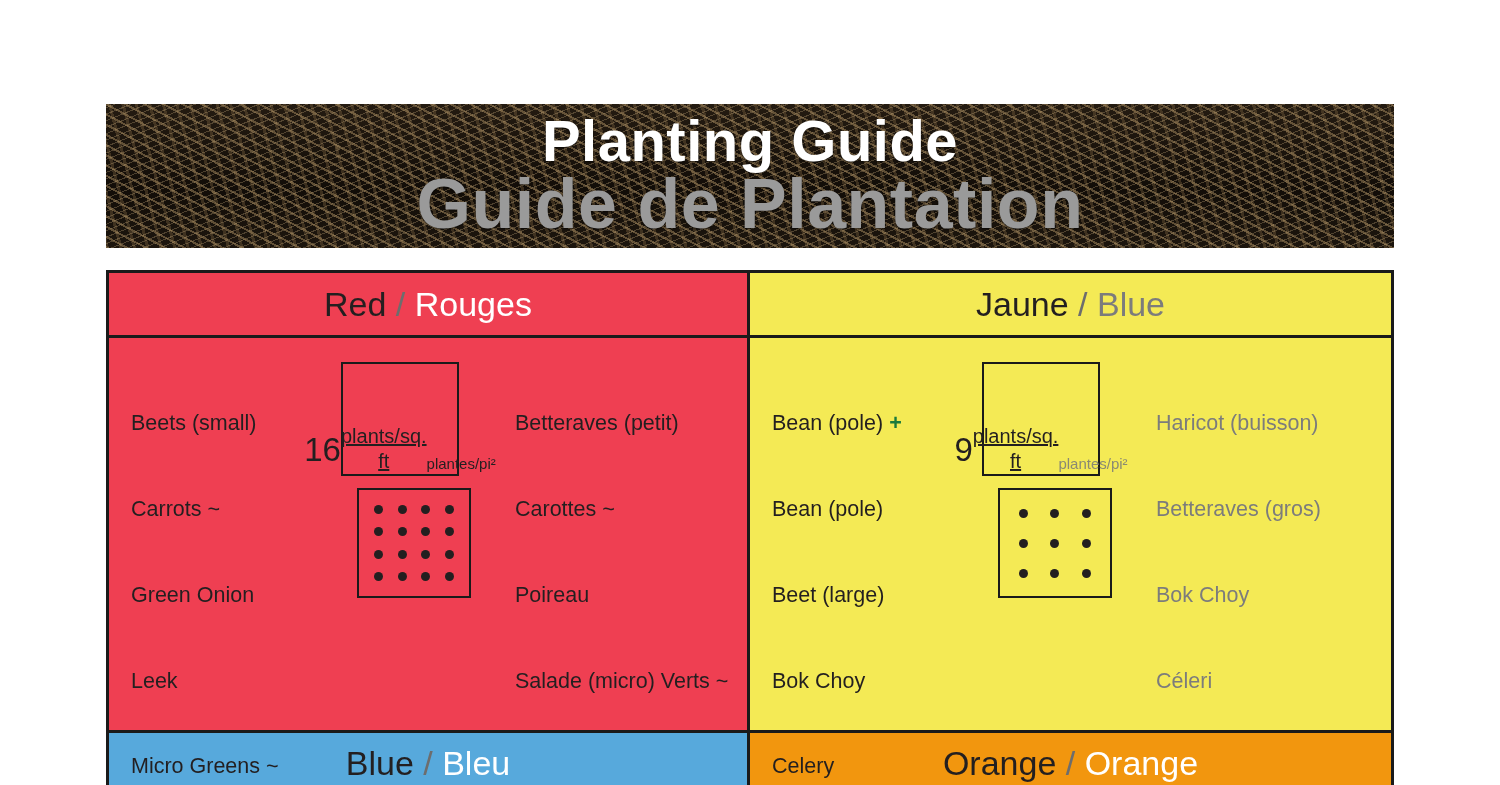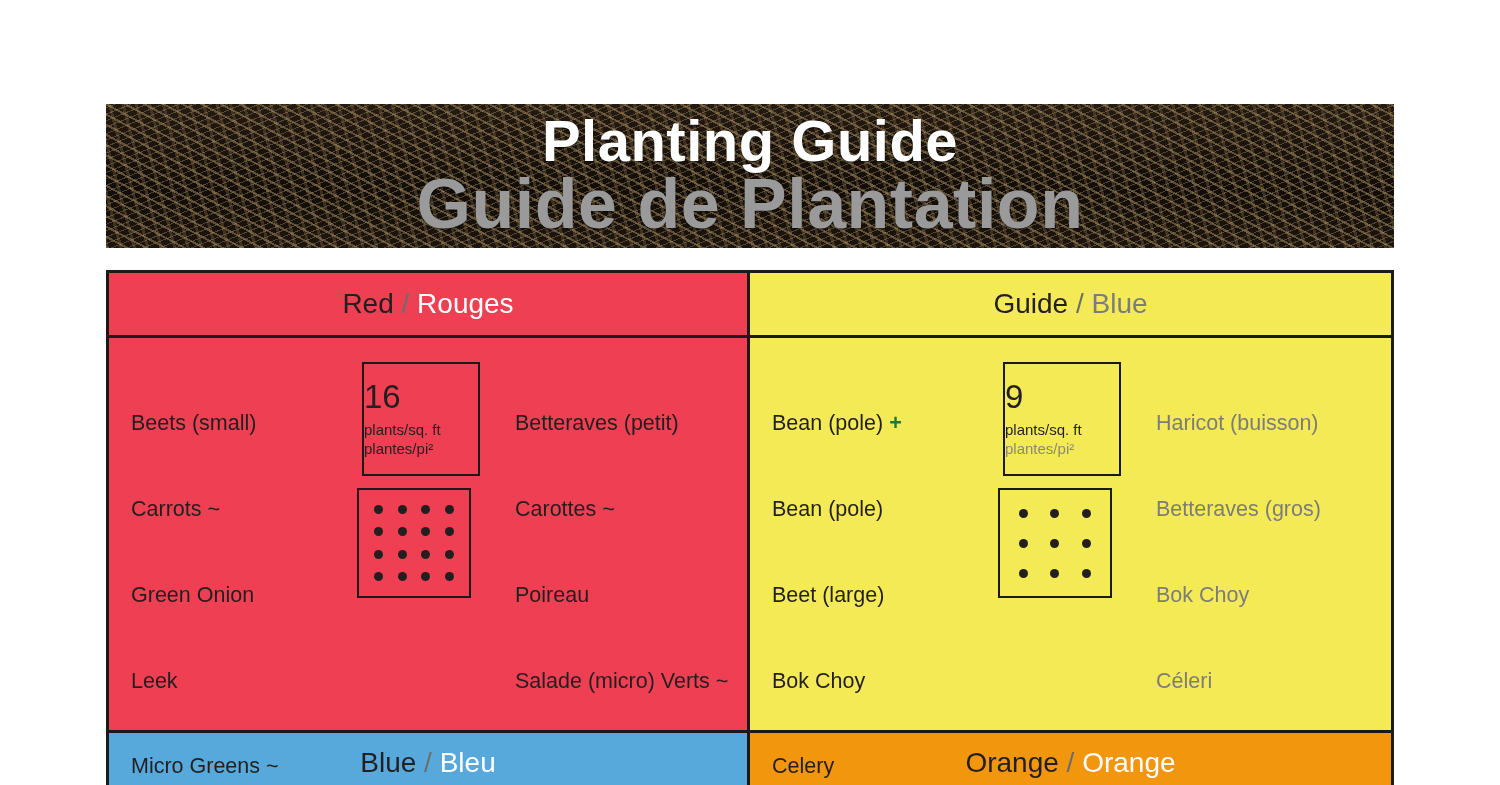--- a/index.html
+++ b/index.html
@@ -76,21 +76,21 @@
     box-sizing: border-box;
   }
   .section.left  { border-right: 3px solid #1a1a1a; }
 
   .sec-head {
     height: 62px;
     display: flex;
     align-items: center;
     justify-content: center;
     border-bottom: 3px solid #1a1a1a;
-    font-size: 28px;
+    font-size: 34px;
     white-space: pre;
   }
   .sec-head .en { color: #231f20; }
   .sec-head .sep { color: #6d6d6d; }
   .sec-head .fr-white { color: #ffffff; }
   .sec-head .fr-grey { color: #7c7c7c; }
 
   .sec-body {
     position: relative;
     height: 380px;
@@ -106,38 +106,38 @@
   }
   .col.en { left: 22px; color: #231f20; }
   .col.fr { left: 406px; }
   .fr-text-red { color: #231f20; }
   .fr-text-grey { color: #7c7c7c; }
   .plus { color: #1a7a3c; font-weight: bold; }
 
   
   .density {
     position: absolute;
-    left: 253px;
+    left: 232px;
     top: 24px;
     width: 114px;
     height: 110px;
     border: 2px solid #1a1a1a;
     display: flex;
-    flex-direction: column;
-    align-items: flex-start;
+    flex-direction: row;
+    align-items: flex-end;
     justify-content: center;
     text-align: center;
   }
   .density .num {
     font-size: 33px;
     color: #231f20;
     line-height: 1;
     margin-bottom: 8px;
   }
-  .density .unit-en { font-size: 15px; color: #231f20; line-height: 1.25; }
+  .density .unit-en { font-size: 20px; color: #231f20; line-height: 1.25; text-decoration: underline; }
   .density .unit-fr { font-size: 15px; line-height: 1.25; }
   .unit-fr-dark { color: #231f20; }
   .unit-fr-grey { color: #8a8a73; }
 
   
   .dots {
     position: absolute;
     left: 248px;
     top: 150px;
     width: 114px;
@@ -233,21 +233,21 @@
             
             
             
           </div>
 
         </div>
       </div>
 
       <div class="section clr-yellow">
         <div class="sec-head">
-          <span class="en">Guide</span><span class="sep"> / </span><span class="fr-grey">Blue</span>
+          <span class="en">Jaune</span><span class="sep"> / </span><span class="fr-grey">Blue</span>
         </div>
         <div class="sec-body">
 
           <div class="col en">
             <div>Bean (pole) <span class="plus">+</span></div>
             <div>Bean (pole)</div>
             <div>Beet (large)</div>
             <div>Bok Choy</div>
             <div>Celery</div>
             

